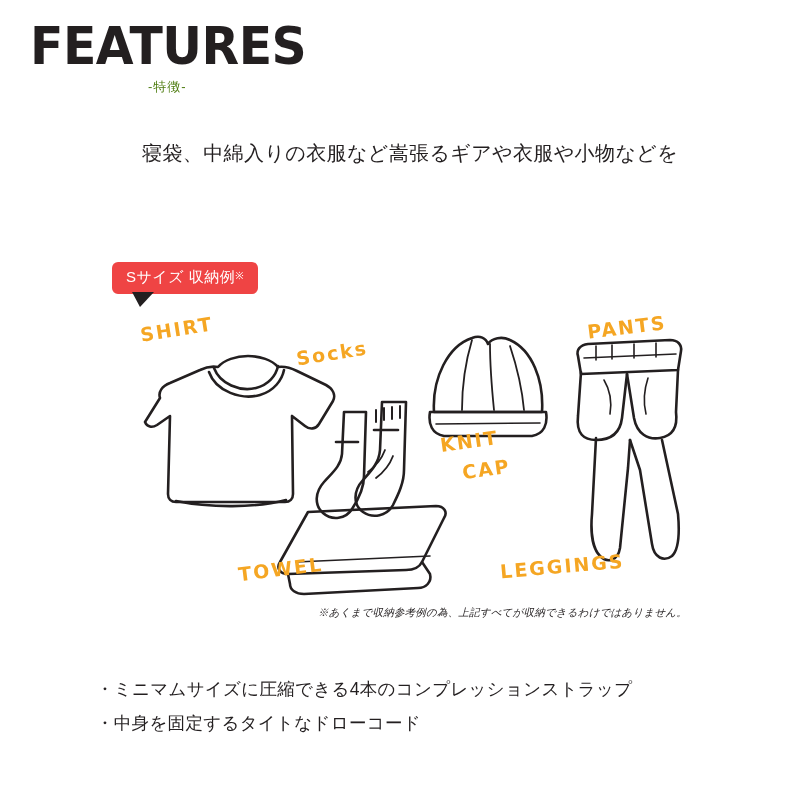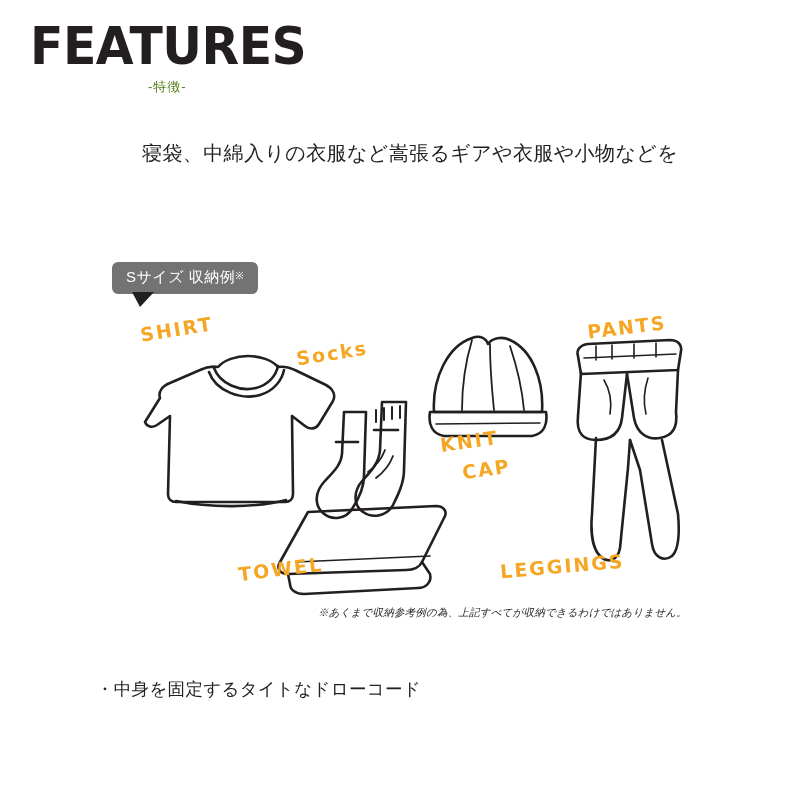--- a/index.html
+++ b/index.html
@@ -57,21 +57,21 @@
     letter-spacing: 0.4px;
     color: #231f20;
   }
   .lead div { white-space: nowrap; }
 
   
   .bubble {
     position: absolute;
     left: 112px;
     top: 262px;
-    background: #737373;
+    background: #ef4444;
     color: #ffffff;
     padding: 6px 14px 7px 14px;
     border-radius: 6px;
     font-size: 15px;
     letter-spacing: 0.5px;
     white-space: nowrap;
   }
   .bubble .note { font-size: 10px; vertical-align: top; }
   .bubble:after {
     content: "";
@@ -233,16 +233,17 @@
     <div class="handlabel l-knit1">KNIT</div>
     <div class="handlabel l-knit2">CAP</div>
     <div class="handlabel l-pants">PANTS</div>
     <div class="handlabel l-towel">TOWEL</div>
     <div class="handlabel l-leggings">LEGGINGS</div>
   </div>
 
   <div class="disclaimer">※あくまで収納参考例の為、上記すべてが収納できるわけではありません。</div>
 
   <div class="bullets">
+    <div class="row">・ミニマムサイズに圧縮できる4本のコンプレッションストラップ</div>
     <div class="row">・中身を固定するタイトなドローコード</div>
   </div>
 
 </div>
 
 </body></html>

